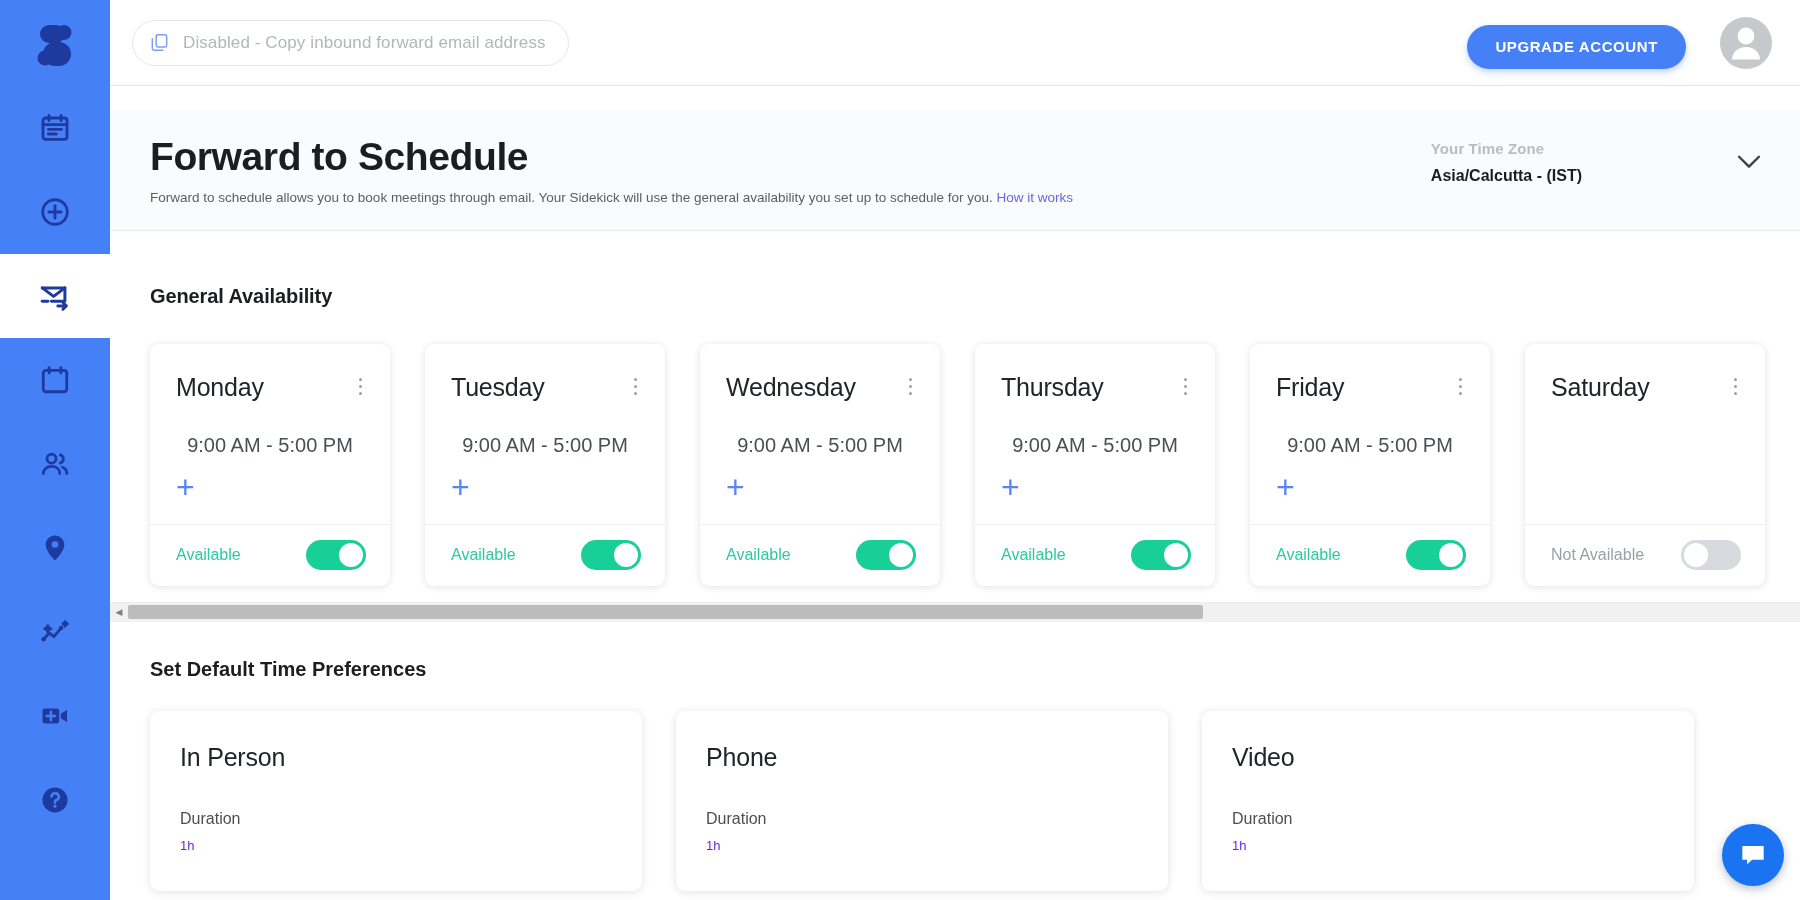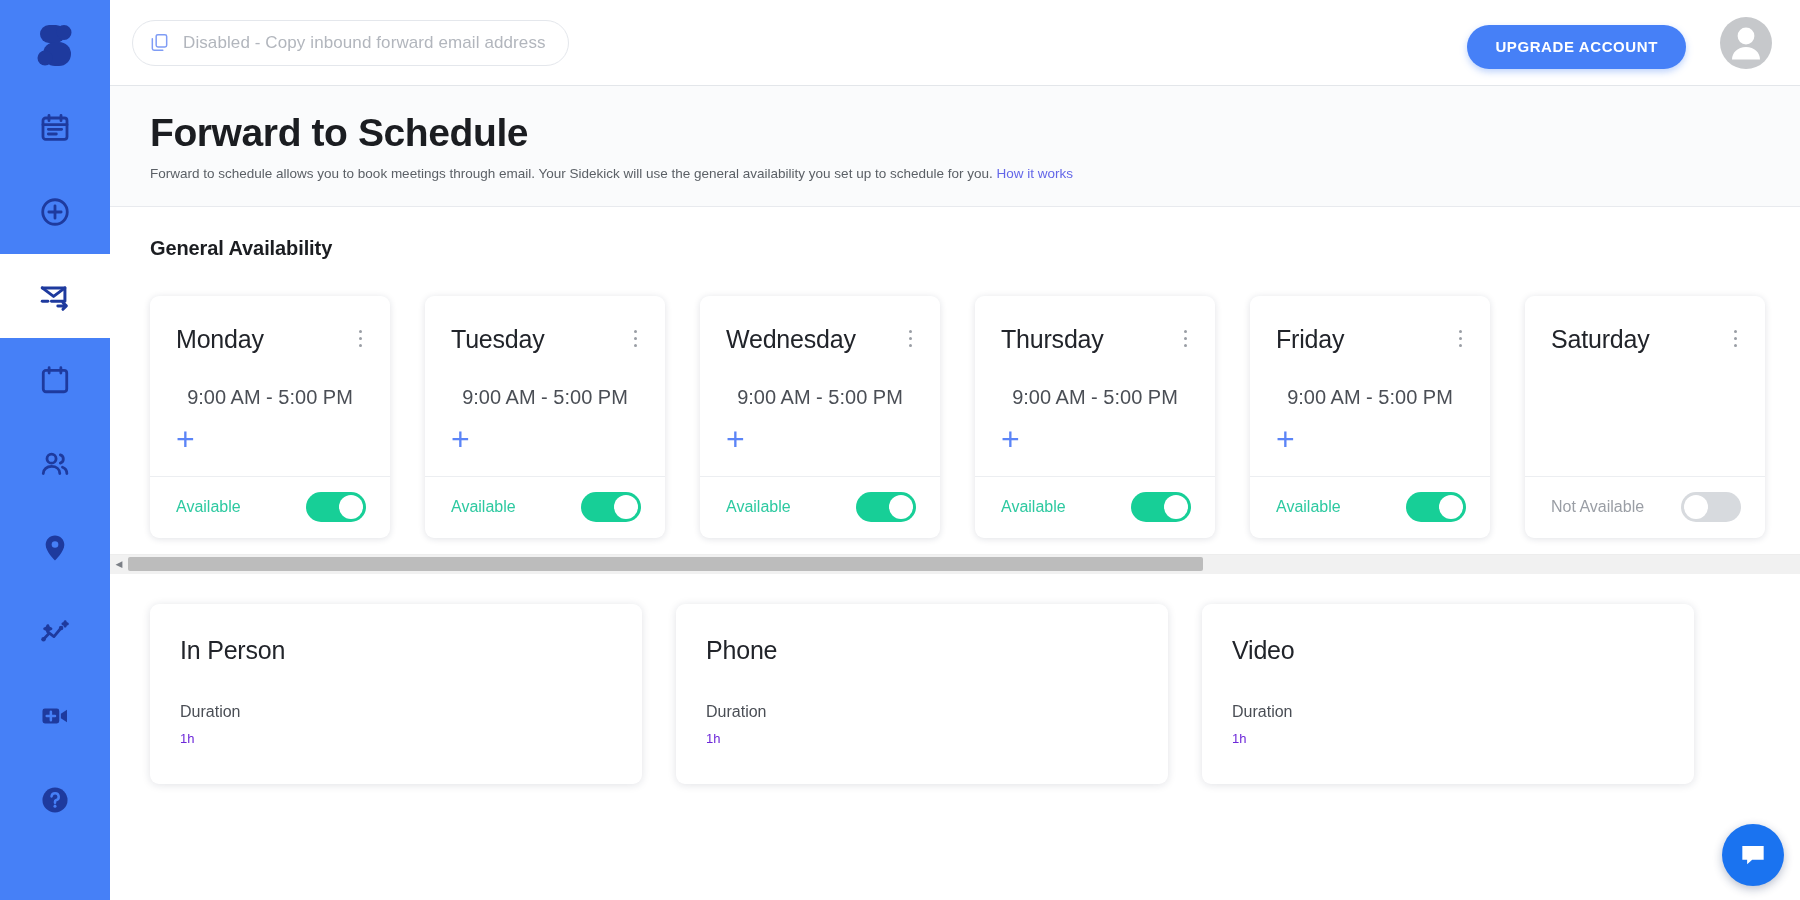--- a/index.html
+++ b/index.html
@@ -38,20 +38,21 @@
   .ico-dark-fill { fill: #1e3a9e; }
 
   
   .main {
     flex: 1 1 auto;
     height: 900px;
     display: flex; flex-direction: column;
     background: #ffffff;
     position: relative;
     min-width: 0;
+    gap: 24px;
   }
 
   
   .topbar {
     height: 86px;
     flex: 0 0 86px;
     background: #ffffff;
     border-bottom: 1px solid #e3e6ea;
     display: flex; align-items: center;
     padding: 0 28px 0 22px;
@@ -406,20 +407,31 @@
 
     <section class="page-head">
       <div class="page-head-left">
         <h1 class="page-title">Forward to Schedule</h1>
         <p class="page-sub">
           <span>Forward to schedule allows you to book meetings through email. Your Sidekick will use the general availability you set up to schedule for you.</span>
           <a href="#">How it works</a>
         </p>
       </div>
 
+      <div class="tz-block">
+        <div>
+          <div class="tz-label">Your Time Zone</div>
+          <div class="tz-value">Asia/Calcutta - (IST)</div>
+        </div>
+        <div class="tz-chevron">
+          <svg width="34" height="34" viewBox="0 0 24 24">
+            <path d="M5 9l7 7 7-7" fill="none" stroke="#3d4149" stroke-width="1.7" stroke-linecap="round" stroke-linejoin="round"></path>
+          </svg>
+        </div>
+      </div>
     </section>
 
     <div class="content">
 
       <h2 class="section-title">General Availability</h2>
 
       <div class="cards-viewport">
         <div class="cards-row" id="days-row">
             <div class="day-card">
               <div class="day-card-body"><div class="day-card-top">
@@ -522,20 +534,21 @@
           </div>
       </div>
 
       <div class="hscroll">
         <div class="arrow">◀</div>
         <div class="track">
           <div class="thumb"></div>
         </div>
       </div>
 
+      <h2 class="prefs-title">Set Default Time Preferences</h2>
 
       <div class="prefs-row" id="prefs-row">
           <div class="pref-card">
             <div class="pref-name">In Person</div>
             <div class="pref-field-label">Duration</div>
             <div class="pref-field-value">1h</div>
           </div>
           <div class="pref-card">
             <div class="pref-name">Phone</div>
             <div class="pref-field-label">Duration</div>

